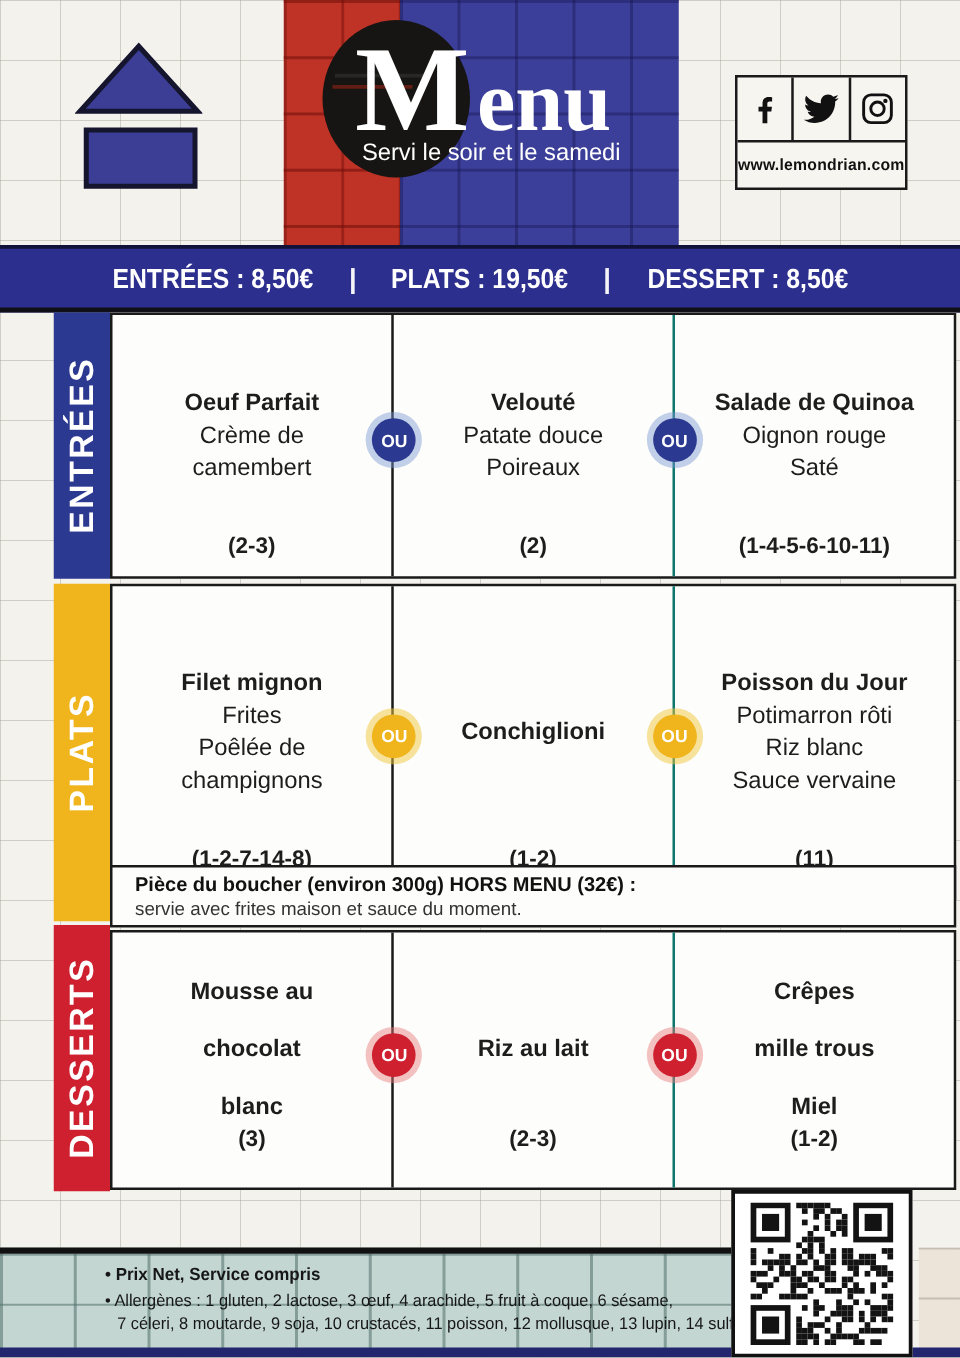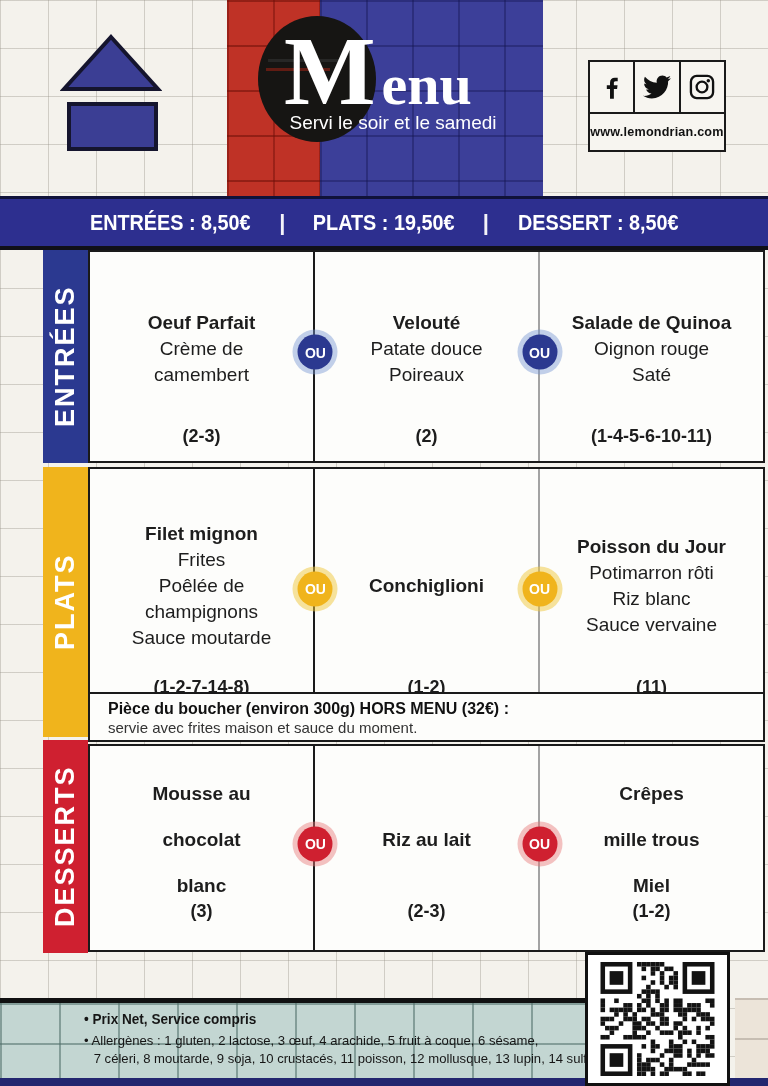--- a/index.html
+++ b/index.html
@@ -15,21 +15,21 @@
         background-image:linear-gradient(to bottom, rgba(110,15,8,.55) 2px, transparent 2px),
                          linear-gradient(to right, rgba(110,15,8,.45) 2px, transparent 2px);
         background-size:46px 45px;}
   .hdr-blue{position:absolute;left:320px;top:0;width:223px;height:197px;background-color:#3c3f99;
         background-image:linear-gradient(to bottom, rgba(20,20,80,.4) 2px, transparent 2px),
                          linear-gradient(to right, rgba(20,20,80,.4) 2px, transparent 2px);
         background-size:46px 45px;}
   .logo-circle{position:absolute;left:258px;top:16px;width:118px;height:126px;background:#161513;border-radius:50%;}
   .menu-title{position:absolute;left:284px;top:26px;color:#fff;font-family:"Liberation Serif", serif;white-space:nowrap;}
   .menu-title .big{font-size:97px;font-weight:bold;line-height:.95;}
-  .menu-title .rest{font-size:58px;font-weight:bold;margin-left:6px;}
+  .menu-title .rest{font-size:69px;font-weight:bold;margin-left:6px;}
   .accent-line{position:absolute;height:3px;background:#6e1d14;opacity:.85;}
   .menu-sub{position:absolute;left:268px;top:112px;width:250px;text-align:center;color:#fff;font-size:19px;}
   .house{position:absolute;left:60px;top:33px;}
   .social-box{position:absolute;left:588px;top:60px;width:134px;height:88px;background:#f7f5f0;border:2px solid #1a1a1a;}
   .social-row{display:flex;height:50px;border-bottom:2px solid #1a1a1a;}
   .social-cell{flex:1;display:flex;align-items:center;justify-content:center;}
   .social-cell + .social-cell{border-left:2px solid #1a1a1a;}
   .social-url{height:34px;display:flex;align-items:center;justify-content:center;
         font-weight:bold;font-size:13px;letter-spacing:.2px;transform:scaleX(.97);color:#111;}
 
@@ -51,21 +51,21 @@
   .sl-desserts{top:740px;height:213px;background:#cf2030;}
 
   
   .menu-row{position:absolute;left:88px;width:677px;background:#fdfdfb;border:2px solid #1a1a1a;
         display:flex;box-sizing:border-box;}
   .row-entrees{top:250px;height:213px;}
   .row-plats{top:467px;height:253px;}
   .row-desserts{top:744px;height:208px;}
   .dish{position:relative;flex:1;display:flex;flex-direction:column;justify-content:center;align-items:center;
         padding:6px 8px 42px 8px;box-sizing:border-box;color:#1d1d1d;text-align:center;}
-  .dish-mid{border-left:2px solid #1a1a1a;border-right:2px solid #a3a3a3;}
+  .dish-mid{border-left:2px solid #1a1a1a;border-right:2px solid #0f766e;}
   .dname div{font-weight:bold;font-size:19px;line-height:26px;margin-top:20px;}
   .ddetails div{font-size:19px;line-height:26px;}
   .dcode{position:absolute;left:0;right:0;text-align:center;font-weight:bold;font-size:18px;}
   .row-entrees .dcode{bottom:14px;}
   .row-plats .dcode{bottom:20px;}
   .row-desserts .dcode{bottom:28px;}
   .ou{position:absolute;top:48%;width:35px;height:35px;border-radius:50%;
         display:flex;align-items:center;justify-content:center;transform:translate(-50%,-50%);
         color:#fff;font-weight:bold;font-size:14px;z-index:3;}
   .ou-1{left:33.5%;} .ou-2{left:66.8%;}
@@ -186,21 +186,20 @@
 
   <div class="menu-row row-plats">
     <div class="dish">
       <div class="dname">
           <div>Filet mignon</div>
         </div>
       <div class="ddetails">
           <div>Frites</div>
           <div>Poêlée de</div>
           <div>champignons</div>
-          <div>Sauce moutarde</div>
         </div>
       <div class="dcode">(1-2-7-14-8)</div>
     </div>
     <div class="dish dish-mid">
       <div class="dname">
           <div>Conchiglioni</div>
         </div>
       <div class="dcode">(1-2)</div>
     </div>
     <div class="dish">

